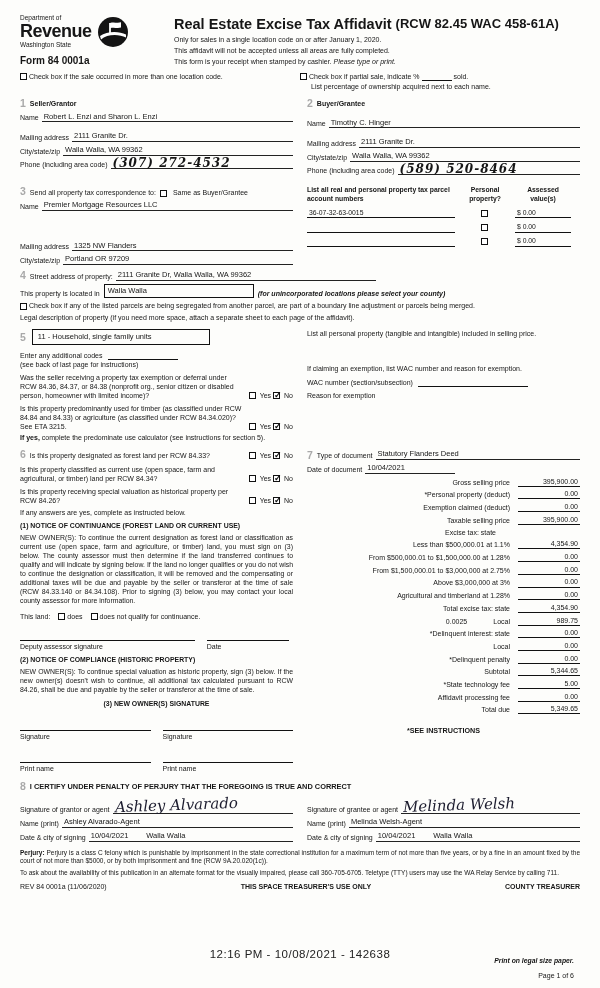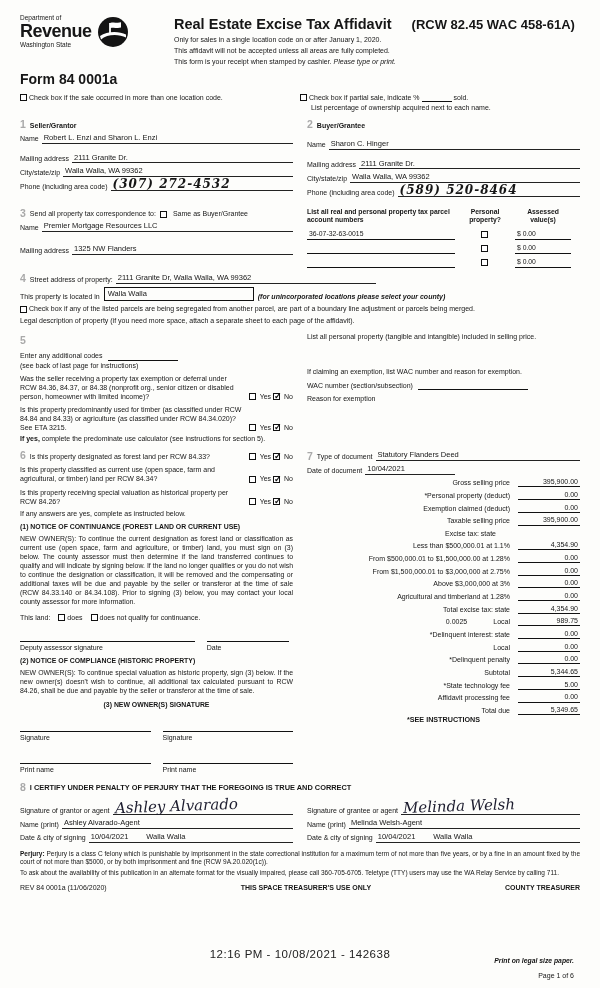--- a/index.html
+++ b/index.html
@@ -6,23 +6,23 @@
   body{background:#e9e9e9;display:flex;justify-content:center;align-items:flex-start}
   .page{width:600px;height:988px;background:#fdfdfb;color:#161616;font-family:"Liberation Sans",sans-serif;font-size:7px;line-height:1.3;padding:14px 20px 23px;position:relative;overflow:hidden}
   .b{font-weight:bold}.i{font-style:italic}
   
   .hdr{display:flex;gap:12px}
   .hdr-left{width:142px;flex:none}
   .logo-row{display:flex;align-items:center;gap:5px}
   .dept-small{font-size:6.5px}
   .dept-big{font-size:18px;font-weight:bold;letter-spacing:-.5px;line-height:1}
   .dept-sub{font-size:6.5px;margin-top:1px}
-  .form-no{font-weight:bold;font-size:14px;margin-top:20px}
+  .form-no{font-weight:bold;font-size:10px;margin-top:4px}
   .hdr-right{flex:1;padding-top:1px}
-  .title-line{display:flex;align-items:flex-end;gap:20px}
+  .title-line{display:flex;align-items:center;gap:4px}
   .title{font-size:14.5px;font-weight:bold;white-space:nowrap}
   .title-code{font-size:13px;font-weight:bold}
   .note{margin-top:1.5px}
   
   .cb{display:inline-block;width:7px;height:7px;border:1px solid #111;position:relative;vertical-align:-1px;flex:none;background:#fff;margin-right:2px}
   .cb.checked:after{content:"\2713";position:absolute;left:0;top:-3px;font-size:9px;font-weight:bold;color:#111}
   
   .checks-row{display:flex;margin-top:5px}
   .checks-row>div{width:50%}
   .blank{display:inline-block;width:30px;border-bottom:1px solid #111;height:8px;vertical-align:bottom;margin:0 2px}
@@ -145,21 +145,21 @@
           <span class="fval hand">(307) 272-4532</span>
         </div>
     </div>
     <div class="c-half">
       <div class="sectitle">
           <span class="secnum">2</span>
           <span class="b">Buyer/Grantee</span>
         </div>
       <div class="field gap8">
           <span class="flabel">Name</span>
-          <span class="fval">Sharon C. Hinger</span>
+          <span class="fval">Timothy C. Hinger</span>
         </div>
       <div class="field gap8">
           <span class="flabel">Mailing address</span>
           <span class="fval">2111 Granite Dr.</span>
         </div>
       <div class="field">
           <span class="flabel">City/state/zip</span>
           <span class="fval">Walla Walla, WA 99362</span>
         </div>
       <div class="field">
@@ -174,23 +174,27 @@
       <div class="sectitle">
         <span class="secnum">3</span>
         <span>Send all property tax correspondence to:</span>
         <span class="cb"></span>
           <span>Same as Buyer/Grantee</span>
       </div>
       <div class="field">
           <span class="flabel">Name</span>
           <span class="fval">Premier Mortgage Resources LLC</span>
         </div>
-      <div class="field" style="margin-top:12px">
+      <div class="field" style="margin-top:30px">
           <span class="flabel">Mailing address</span>
           <span class="fval">1325 NW Flanders</span>
+        </div>
+      <div class="field">
+          <span class="flabel">City/state/zip</span>
+          <span class="fval">Portland OR 97209</span>
         </div>
     </div>
     <div class="c-half">
       <div class="ptable">
         <div class="pthead">
           <div class="pt-c1">List all real and personal property tax parcel account numbers</div>
           <div class="pt-c2">Personal property?</div>
           <div class="pt-c3">Assessed value(s)</div>
         </div>
         <div class="ptrow">
@@ -229,20 +233,21 @@
     </div>
     <div class="s4line">
       <span>Legal description of property (if you need more space, attach a separate sheet to each page of the affidavit).</span>
     </div>
   </div>
 
   <div class="cols" style="margin-top:7px">
     <div class="c-half">
       <div style="display:flex;align-items:flex-start;gap:6px">
         <span class="secnum" style="margin-top:3px">5</span>
+        <span class="codebox">11 - Household, single family units</span>
       </div>
       <div class="field" style="margin-top:6px">
           <span class="flabel">Enter any additional codes</span>
           <span class="blank" style="width:70px"></span>
         </div>
       <div>(see back of last page for instructions)</div>
       <div class="qrow">
         <span class="qtext">Was the seller receiving a property tax exemption or deferral under RCW 84.36, 84.37, or 84.38 (nonprofit org., senior citizen or disabled person, homeowner with limited income)?</span>
         <span class="yn">
           <span class="cb"></span>
@@ -430,21 +435,21 @@
         </div>
       <div class="taxrow">
           <span class="tl">Affidavit processing fee</span>
           <span class="tv">0.00</span>
         </div>
       <div class="taxrow">
           <span class="tl">Total due</span>
           <span class="tv">5,349.65</span>
         </div>
 
-      <div class="minnote" style="margin-top:0">*SEE INSTRUCTIONS</div>
+      <div class="minnote" style="margin-top:12px">*SEE INSTRUCTIONS</div>
     </div>
   </div>
 
   <div>
     <div class="certtitle">
       <span class="secnum">8</span>
       <span>I CERTIFY UNDER PENALTY OF PERJURY THAT THE FOREGOING IS TRUE AND CORRECT</span>
     </div>
     <div class="cols" style="margin-top:4px">
       <div class="c-half">

